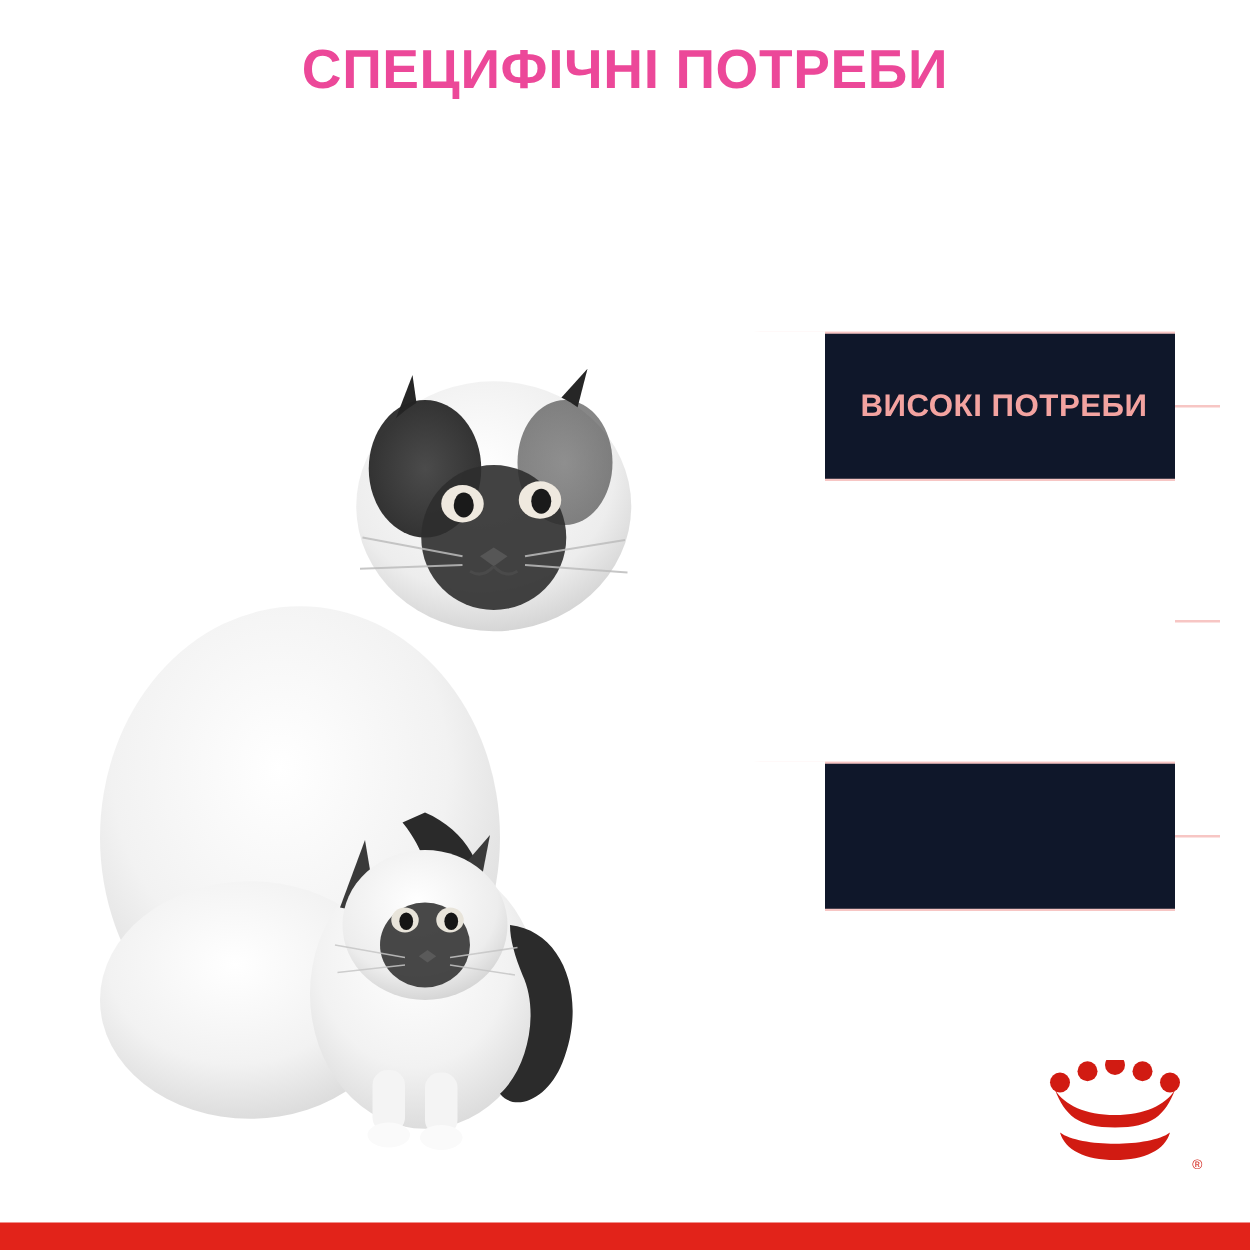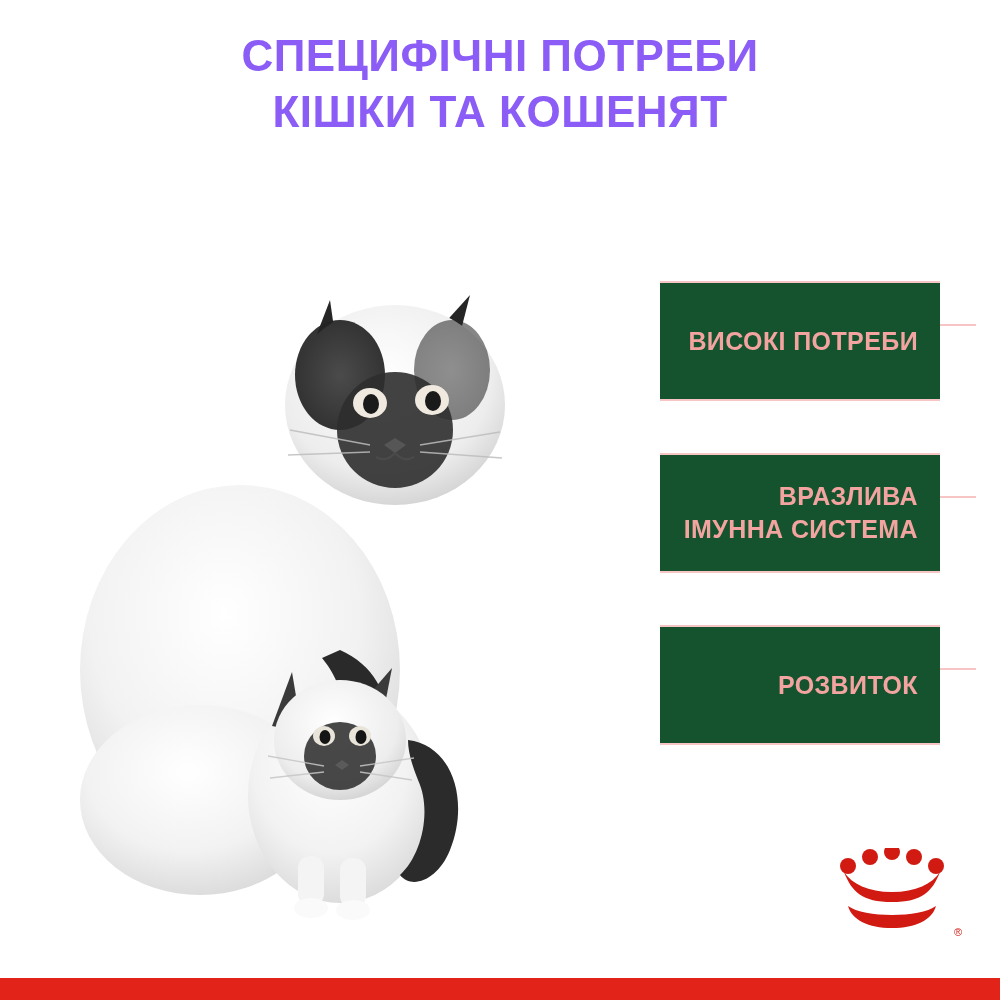--- a/index.html
+++ b/index.html
@@ -21,21 +21,21 @@
     box-sizing: border-box;
   }
 
   
   .headline {
     position: absolute;
     top: 28px;
     left: 0;
     width: 1000px;
     text-align: center;
-    color: #8b5cf6;
+    color: #ec4899;
     font-weight: bold;
     font-size: 44px;
     line-height: 1.28;
     letter-spacing: 0.5px;
     text-transform: uppercase;
   }
   .headline .line {
     display: block;
     white-space: nowrap;
   }
@@ -71,22 +71,21 @@
     width: 360px;
     height: 120px;
     border: 2px solid #f7c6c4;
     border-right: none;
     border-radius: 28px 0 0 28px;
     box-sizing: border-box;
     display: flex;
     align-items: center;
     justify-content: flex-end;
     padding-right: 22px;
-    background: #14532d;
-    margin-top: 16px;
+    background: #0f172a;
   }
   
   .callout-box::before {
     content: "";
     position: absolute;
     left: -2px;
     top: -2px;
     bottom: -2px;
     width: 80px;
     background: #ffffff;
@@ -142,21 +141,20 @@
     background: #e2231a;
   }
 </style>
 </head>
 <body>
 
 <div class="poster">
 
   <div class="headline">
     <span class="line">СПЕЦИФІЧНІ ПОТРЕБИ</span>
-    <span class="line">КІШКИ ТА КОШЕНЯТ</span>
   </div>
 
   <div class="photo">
     <svg width="540" height="690" viewBox="0 0 540 690" xmlns="http://www.w3.org/2000/svg" aria-hidden="true">
       <defs>
         <radialGradient id="furBody" cx="45%" cy="35%" r="70%">
           <stop offset="0%" stop-color="#ffffff"></stop>
           <stop offset="60%" stop-color="#f2f2f2"></stop>
           <stop offset="100%" stop-color="#d8d8d8"></stop>
         </radialGradient>
@@ -236,33 +234,26 @@
     <div class="callout">
       <div class="callout-box">
         <div class="callout-text">
           <span class="l">ВИСОКІ ПОТРЕБИ</span>
         </div>
       </div>
       <div class="callout-tick"></div>
     </div>
 
     <div class="callout">
-      <div class="callout-box">
-        <div class="callout-text">
-          <span class="l">ВРАЗЛИВА</span>
-          <span class="l">ІМУННА СИСТЕМА</span>
-        </div>
-      </div>
       <div class="callout-tick"></div>
     </div>
 
     <div class="callout">
       <div class="callout-box">
         <div class="callout-text">
-          <span class="l">РОЗВИТОК</span>
         </div>
       </div>
       <div class="callout-tick"></div>
     </div>
 
   </div>
 
   <div class="logo">
     <svg width="120" height="86" viewBox="0 0 120 86" xmlns="http://www.w3.org/2000/svg" aria-hidden="true">
       <g fill="#d11b12">

